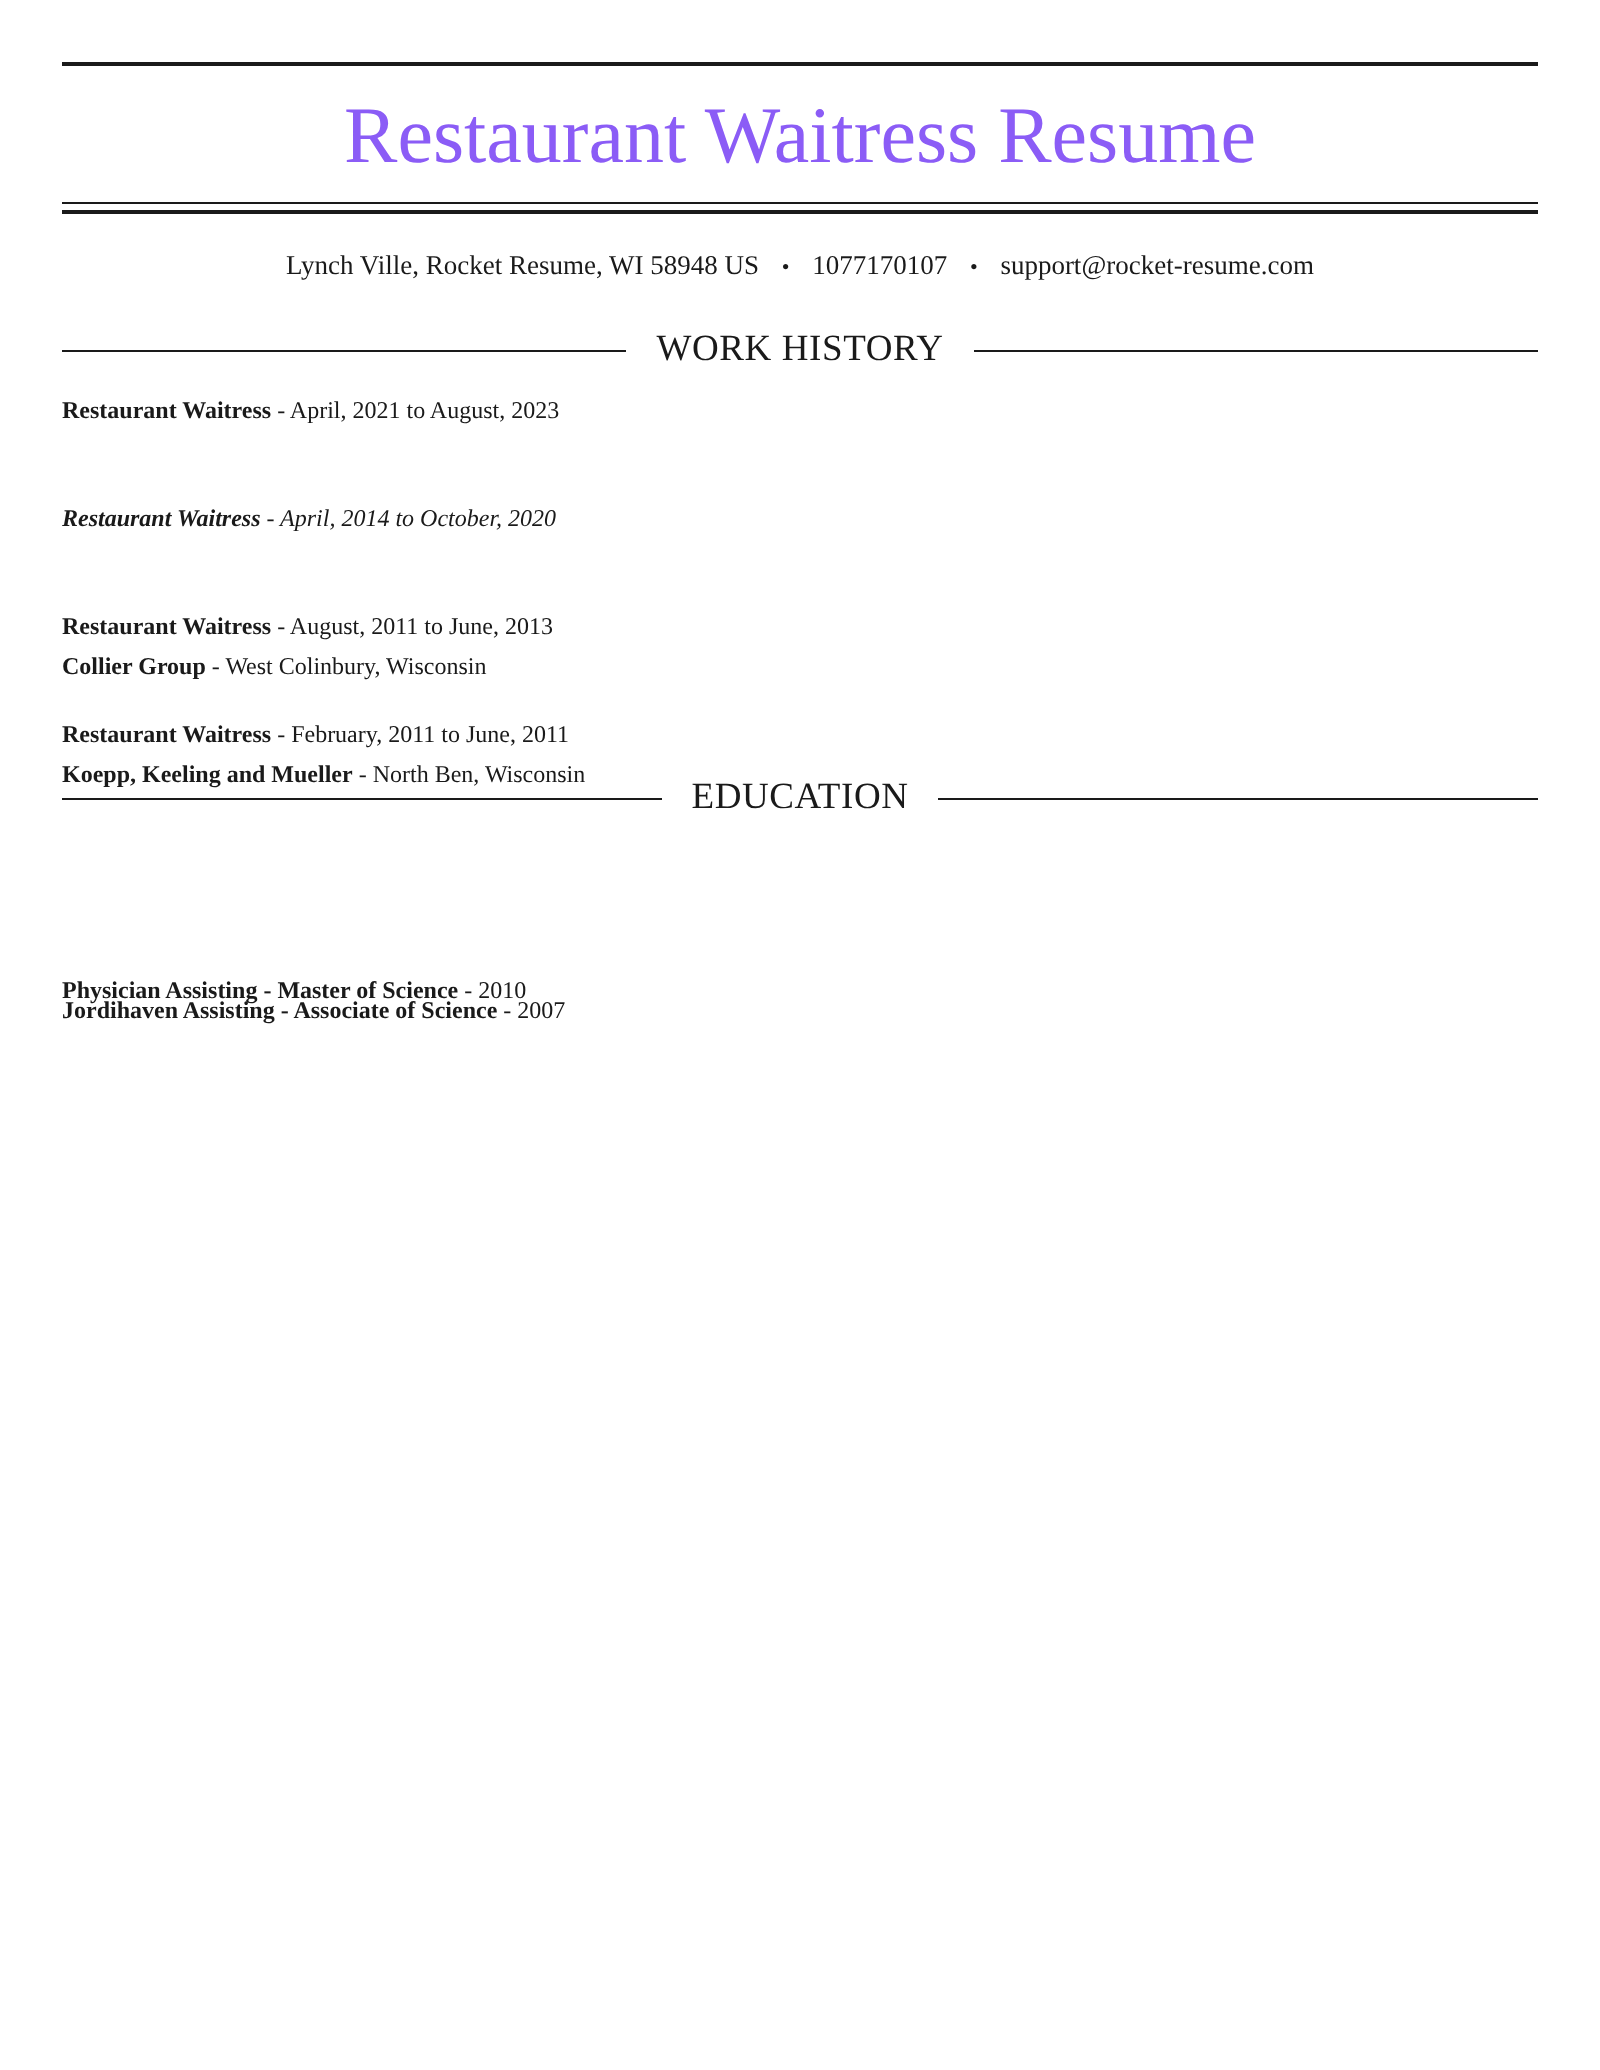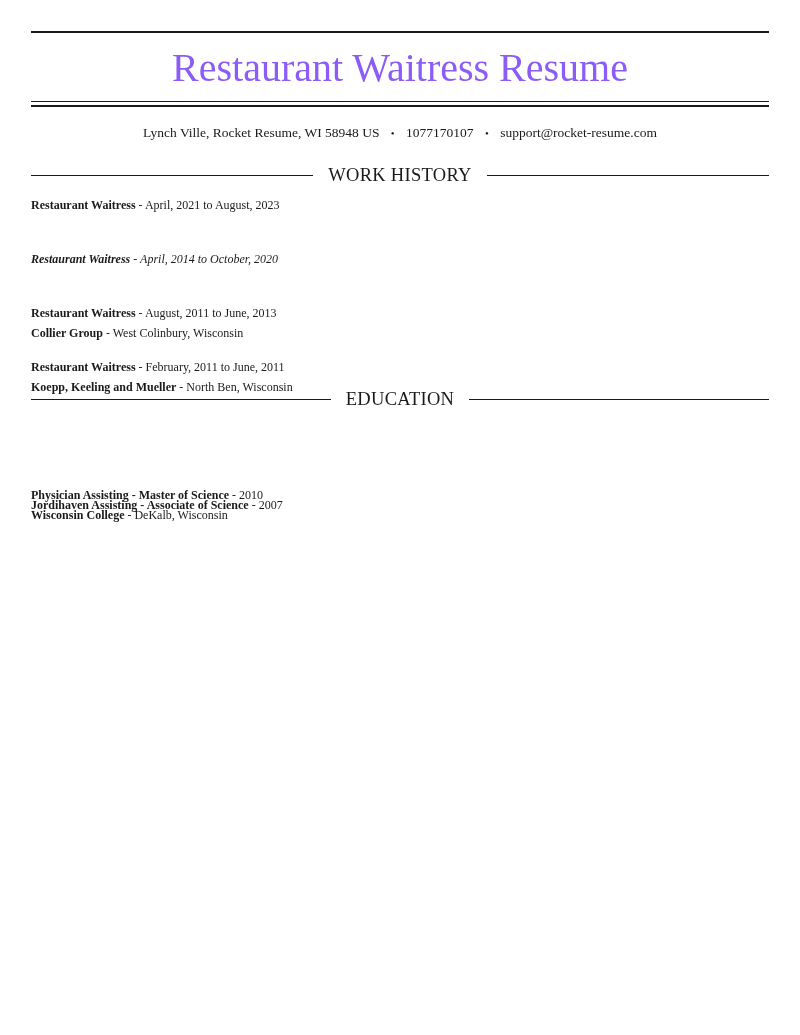--- a/index.html
+++ b/index.html
@@ -73,19 +73,18 @@
   </div>
 
   <div class="section-head" style="top:388px;">
     <div class="line"></div>
     <span class="label">EDUCATION</span>
     <div class="line"></div>
   </div>
 
   <div class="entry" style="top:441px;margin-top:44px;">
     <div><b>Physician Assisting - Master of Science</b><span> - </span><span>2010</span></div>
-    <div><b>Wisconsin College</b><span> - </span><span>DeKalb, Wisconsin</span></div>
   </div>
 
   <div class="entry" style="top:495px;">
     <div><b>Jordihaven Assisting - Associate of Science</b><span> - </span><span>2007</span></div>
   </div>
 </div>
 
 </body></html>

